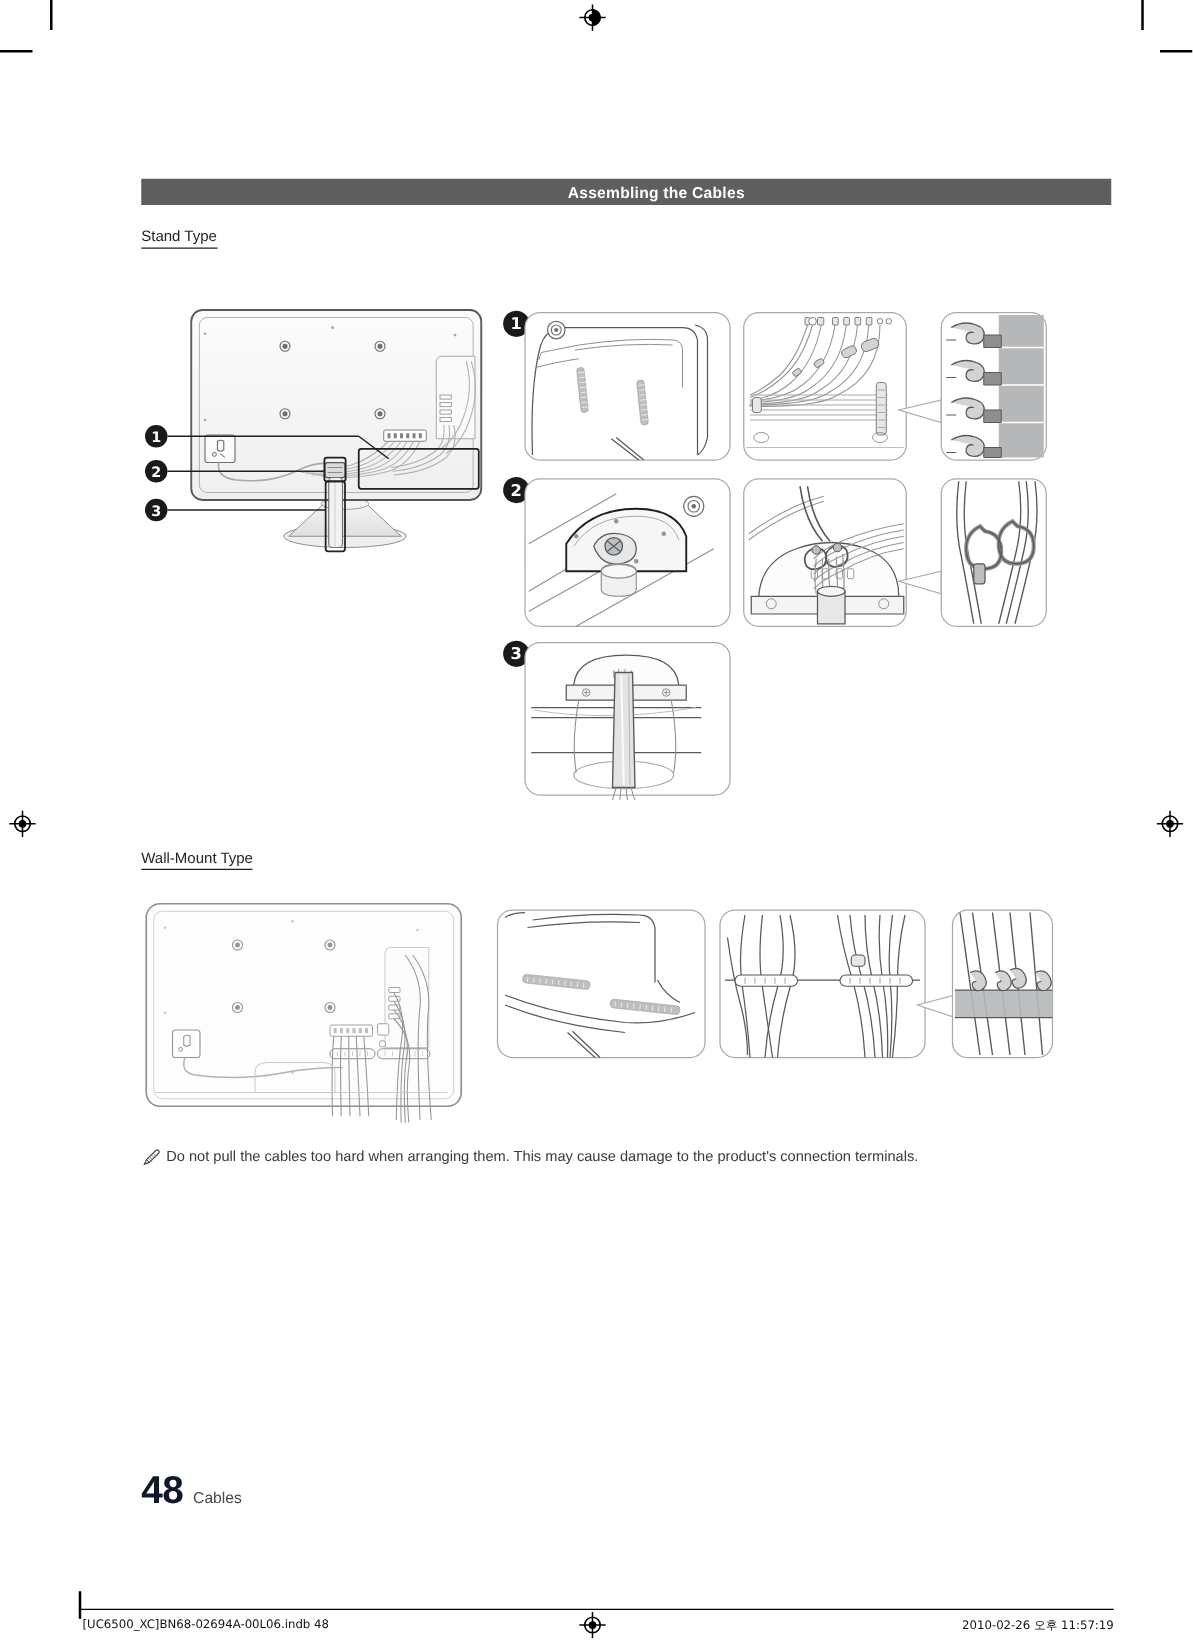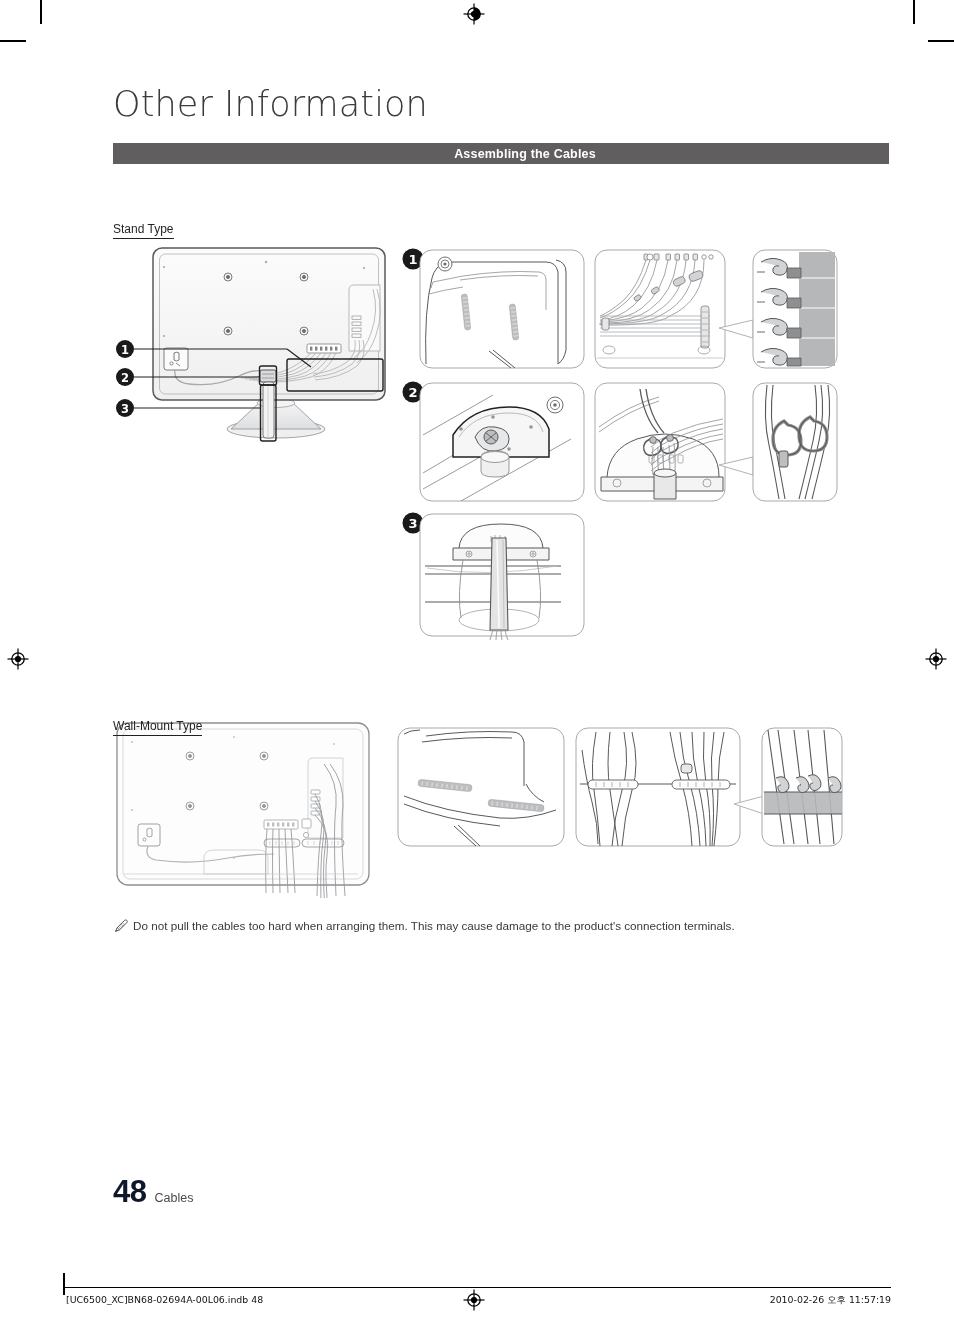--- a/index.html
+++ b/index.html
@@ -65,21 +65,20 @@
   }
 
   
   .subhead {
     position: absolute;
     font-size: 12px;
     color: #231f20;
     border-bottom: 1.6px solid #231f20;
     padding-bottom: 2px;
     white-space: nowrap;
-    margin-top: 40px;
   }
   .subhead.stand  { left: 0; top: 182px; }
   .subhead.wall   { left: 0; top: 679px; text-align: right; }
 
   .body-line {
     position: absolute;
     left: 0;
     top: 203px;
     font-size: 12px;
     color: #231f20;
@@ -199,21 +198,20 @@
     <circle cx="11" cy="11" r="3.1" fill="#000"></circle>
     <line x1="11" y1="0.5" x2="11" y2="21.5" stroke="#000" stroke-width="1.2"></line>
     <line x1="0.5" y1="11" x2="21.5" y2="11" stroke="#000" stroke-width="1.2"></line>
   </svg>
 </div>
 
 <div class="crop" style="left:63px; top:1273px; width:1.6px; height:22px;"></div>
 
 <div class="page">
 
-  <div class="chapter-title">Other Information</div>
 
   <div class="section-bar">
     <span>Assembling the Cables</span>
   </div>
 
   <div class="subhead stand">Stand Type</div>
 
   <div class="fig" style="left:-2px; top:243px;">
     <svg width="290" height="205" viewBox="0 0 290 205">
       <defs>

